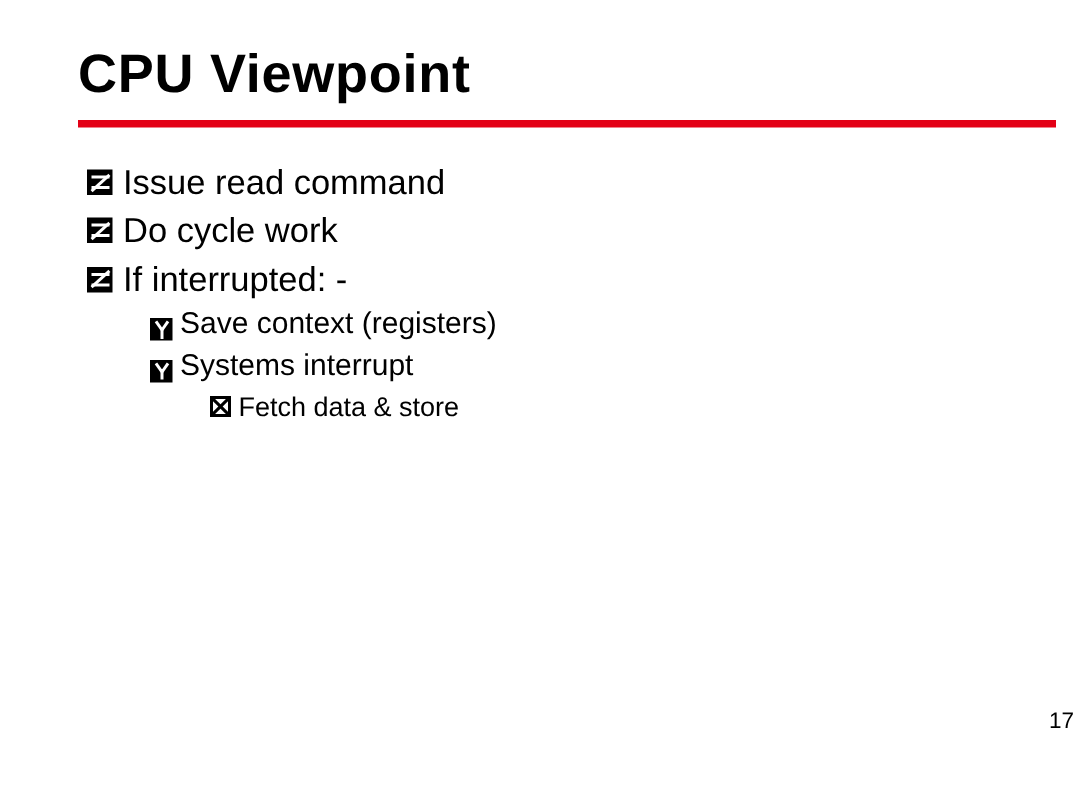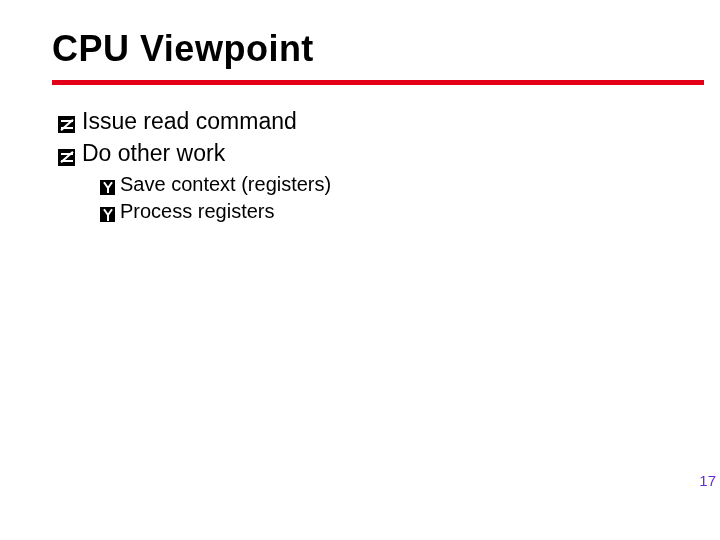--- a/index.html
+++ b/index.html
@@ -32,21 +32,21 @@
     border-top: 5px solid #e30016;
     margin: 0 0 22px 0;
   }
   .body {
     font-size: 23px;
     line-height: 1.28;
   }
   
   .b1 {
     display: flex;
-    align-items: center;
+    align-items: flex-start;
     margin: 0 0 3px 0;
     padding-left: 6px;
   }
   .b1 .txt { flex: 1; }
   .icon-z {
     width: 17px;
     height: 17px;
     flex: 0 0 17px;
     margin-top: 6px;
     margin-right: 7px;
@@ -138,21 +138,21 @@
     left: -2px;
   }
   .icon-x .d1 { transform: rotate(45deg); }
   .icon-x .d2 { transform: rotate(-45deg); }
 
   .pagenum {
     position: absolute;
     right: 32px;
     bottom: 20px;
     font-size: 15px;
-    color: #6d28d9;
+    color: #000000;
     font-family: "Trebuchet MS", Verdana, sans-serif;
   }
 </style>
 </head>
 <body>
 
 <div class="slide">
 
   <h1 class="title">CPU Viewpoint</h1>
   <hr class="rule">
@@ -163,42 +163,55 @@
       <span class="icon-z">
           <span class="diag"></span>
         </span>
       <span class="txt">Issue read command</span>
     </div>
 
     <div class="b1">
       <span class="icon-z">
           <span class="diag"></span>
         </span>
-      <span class="txt">Do other work</span>
-    </div>
-
-
+      <span class="txt">Do cycle work</span>
+    </div>
+
+
+    <div class="b1">
+      <span class="icon-z">
+          <span class="diag"></span>
+        </span>
+      <span class="txt">If interrupted: -</span>
+    </div>
 
     <div class="b2">
       <span class="icon-y">
           <span class="stem"></span>
           <span class="al"></span>
           <span class="ar"></span>
         </span>
       <span class="txt">Save context (registers)</span>
     </div>
 
     <div class="b2">
       <span class="icon-y">
           <span class="stem"></span>
           <span class="al"></span>
           <span class="ar"></span>
         </span>
-      <span class="txt">Process registers</span>
-    </div>
-
+      <span class="txt">Systems interrupt</span>
+    </div>
+
+    <div class="b3">
+      <span class="icon-x">
+          <span class="d1"></span>
+          <span class="d2"></span>
+        </span>
+      <span class="txt">Fetch data &amp; store</span>
+    </div>
 
 
   </div>
 
   <div class="pagenum">17</div>
 
 </div>
 
 </body></html>

